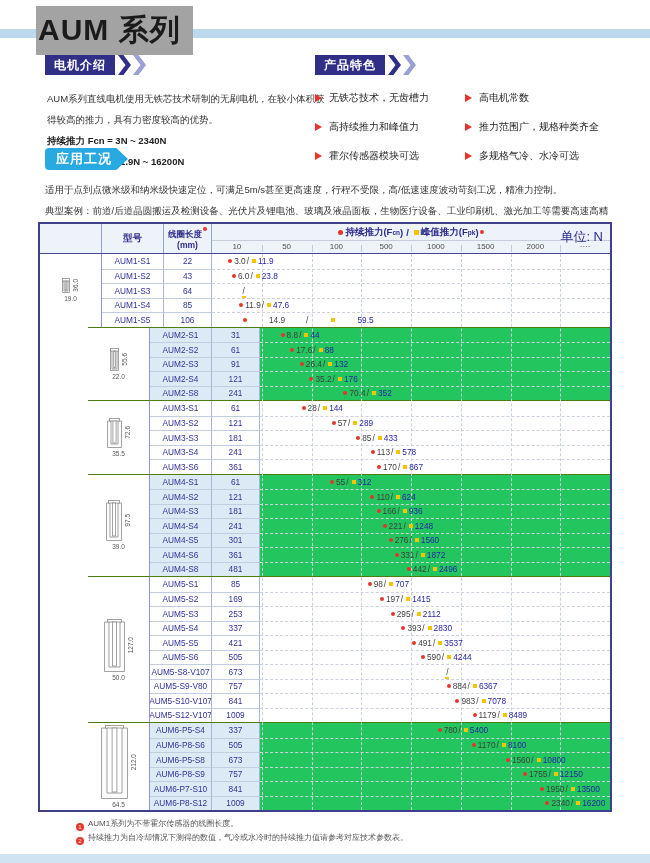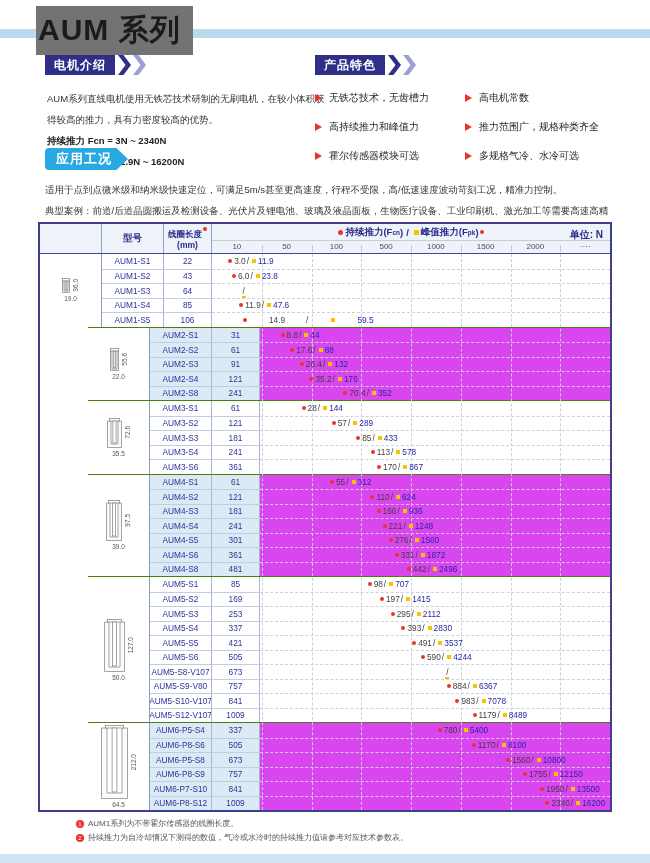--- a/index.html
+++ b/index.html
@@ -1,21 +1,21 @@
 <!DOCTYPE html>
 <html><head>
 <meta charset="utf-8">
 <style>
   html,body{margin:0;padding:0;background:#fff;}
   .page{position:relative;width:650px;height:863px;background:#fff;overflow:hidden;
         font-family:"Liberation Sans","DejaVu Sans",sans-serif;color:#333;}
 
   
   .title-stripe{position:absolute;left:0;top:29px;width:650px;height:9px;background:#bcd9ee;}
-  .title{position:absolute;left:36px;top:6px;margin:0;z-index:2;background:#737373;
+  .title{position:absolute;left:36px;top:6px;margin:0;z-index:2;background:#a3a3a3;
          padding:4px 12px 4px 2px;font-size:30px;font-weight:600;color:#1b1b1b;letter-spacing:1px;}
 
   
   .badge-row{display:flex;align-items:center;}
   .badge{display:inline-flex;align-items:center;height:20px;padding:0 9px;color:#fff;
          font-size:12px;font-weight:bold;letter-spacing:1px;white-space:nowrap;}
   .badge.navy{background:#2f2f87;}
   .chev{width:13px;height:20px;margin-left:2px;
         clip-path:polygon(0 0,42% 0,100% 50%,42% 100%,0 100%,58% 50%);}
   .chev.c1{background:#2f2f87;margin-left:3px;}
@@ -49,21 +49,21 @@
            display:flex;align-items:center;justify-content:center;
            font-size:9.5px;font-weight:bold;color:#2c2c8c;}
   .h-coil{width:48px;flex:none;border-right:1px solid #93a2c8;box-sizing:border-box;
           display:flex;flex-direction:column;align-items:center;justify-content:center;
           font-size:8.5px;font-weight:bold;color:#2c2c8c;line-height:11px;}
   .h-chart{flex:1;display:flex;flex-direction:column;min-width:0;}
   .h-force{height:17px;flex:none;position:relative;display:flex;align-items:center;justify-content:center;
            font-size:9.5px;font-weight:bold;color:#2c2c8c;border-bottom:1px solid #c6cdda;box-sizing:border-box;}
   .h-force sub{font-size:6.5px;}
   .hsep{margin:0 3px;}
-  .unit{position:absolute;right:7px;top:4px;font-size:10px;font-weight:bold;color:#2c2c8c;}
+  .unit{position:absolute;right:7px;top:4px;font-size:13px;font-weight:normal;color:#2c2c8c;}
   .h-ticks{flex:1;display:flex;}
   .h-ticks span{flex:1;text-align:center;font-size:8px;color:#4f4f4f;line-height:12px;position:relative;}
   .h-ticks span + span::before{content:'';position:absolute;left:0;bottom:1px;height:7px;
         border-left:1px solid #c3cad7;}
 
   .tbody{position:relative;}
   .tgroup{display:flex;}
   .tgroup + .tgroup{border-top:1px solid #4d7c0f;margin-left:48px;}
   .dia{width:62px;flex:none;background:#fff;border-right:1px solid #8b9bc4;box-sizing:border-box;
        display:flex;flex-direction:column;align-items:center;justify-content:center;}
@@ -74,38 +74,38 @@
   .grows{flex:1;min-width:0;}
   .trow{display:flex;height:14.5px;box-sizing:border-box;}
   .cm{width:62px;flex:none;border-right:1px solid #a9b5d6;box-sizing:border-box;
       display:flex;align-items:center;justify-content:center;font-size:8.3px;color:#30309a;overflow:hidden;white-space:nowrap;}
   .cc{width:48px;flex:none;border-right:1px solid #a9b5d6;box-sizing:border-box;
       display:flex;align-items:center;justify-content:center;font-size:8.3px;color:#30309a;}
   .cchart{flex:1;position:relative;overflow:hidden;min-width:0;}
   .trow:not(.first) .cm,.trow:not(.first) .cc{border-top:1px solid #c2cddf;}
   .trow:not(.first) .cchart{border-top:1px dashed #cbd2de;}
   .tgroup.alt .cm,.tgroup.alt .cc{background:#dceaf6;}
-  .tgroup.alt .cchart{background:#d946ef;}
+  .tgroup.alt .cchart{background:#22c55e;}
 
   .flabel{position:absolute;top:50%;transform:translateY(-50%);white-space:nowrap;
           font-size:8.3px;z-index:2;display:flex;align-items:center;}
   .fcn{color:#3f3f3f;}
   .fsep{color:#3f3f3f;margin:0 1px;}
   .fpk{color:#2626a8;}
   .dot{display:inline-block;width:4px;height:4px;border-radius:50%;background:#e8352b;margin-right:2px;flex:none;}
   .sq{display:inline-block;width:4px;height:4px;background:#f6c500;margin:0 2px;flex:none;}
   .dot.lg,.sq.lg{width:5px;height:5px;}
   .rdot{display:inline-block;width:4px;height:4px;border-radius:50%;background:#e8352b;
         vertical-align:6px;margin-left:1px;}
   .vgrid{position:absolute;top:0;bottom:0;left:172px;right:0;pointer-events:none;z-index:1;}
   .vgrid i{position:absolute;top:0;bottom:0;border-left:1px dashed #c9d0dd;}
 
   
   .fnotes{position:absolute;left:76px;top:817px;font-size:8px;color:#555;line-height:14px;}
-  .fnote{display:flex;align-items:center;}
+  .fnote{display:flex;align-items:flex-end;}
   .fnum{display:inline-flex;align-items:center;justify-content:center;width:8px;height:8px;
         border-radius:50%;background:#e8352b;color:#fff;font-size:6px;margin-right:4px;flex:none;}
   .bottombar{position:absolute;left:0;top:854px;width:650px;height:9px;background:#cfe3f3;}
 </style>
 </head>
 <body>
 
 <div class="page">
 
   <div class="title-stripe"></div>

